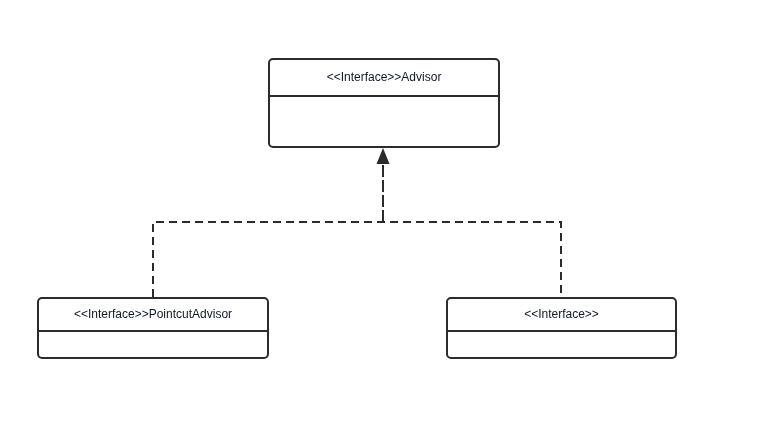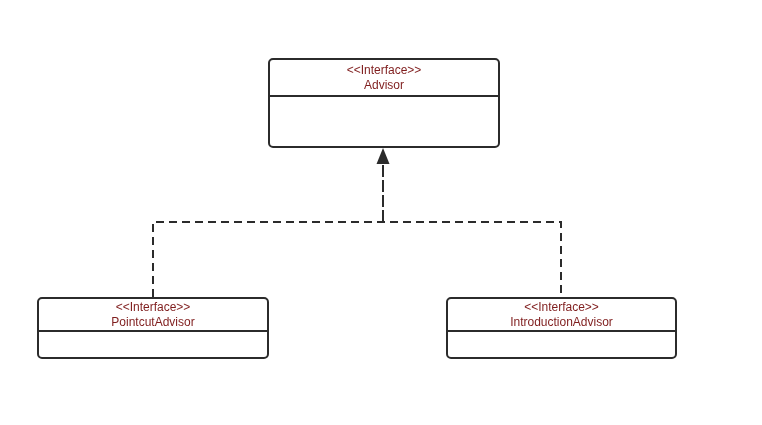--- a/index.html
+++ b/index.html
@@ -21,25 +21,25 @@
     border: 2px solid #2b2b2b;
     border-radius: 5px;
     background: #ffffff;
     display: flex;
     flex-direction: column;
   }
   .uml-node .header {
     box-sizing: border-box;
     border-bottom: 2px solid #2b2b2b;
     display: flex;
-    flex-direction: column;
+    flex-direction: row;
     align-items: center;
     justify-content: center;
     text-align: center;
-    color: #7f1d1d;
+    color: #0f172a;
     font-size: 12px;
     line-height: 15px;
   }
   .uml-node .body {
     flex: 1;
   }
   #node-advisor        { left: 268px; top: 58px;  width: 232px; height: 90px; }
   #node-advisor .header        { height: 37px; }
   #node-pointcut       { left: 37px;  top: 297px; width: 232px; height: 62px; }
   #node-pointcut .header       { height: 33px; }
@@ -78,18 +78,17 @@
     <div class="header">
       <div>&lt;&lt;Interface&gt;&gt;</div>
       <div>PointcutAdvisor</div>
     </div>
     <div class="body"></div>
   </div>
 
   <div class="uml-node" id="node-introduction">
     <div class="header">
       <div>&lt;&lt;Interface&gt;&gt;</div>
-      <div>IntroductionAdvisor</div>
     </div>
     <div class="body"></div>
   </div>
 
 </div>
 
 </body></html>

